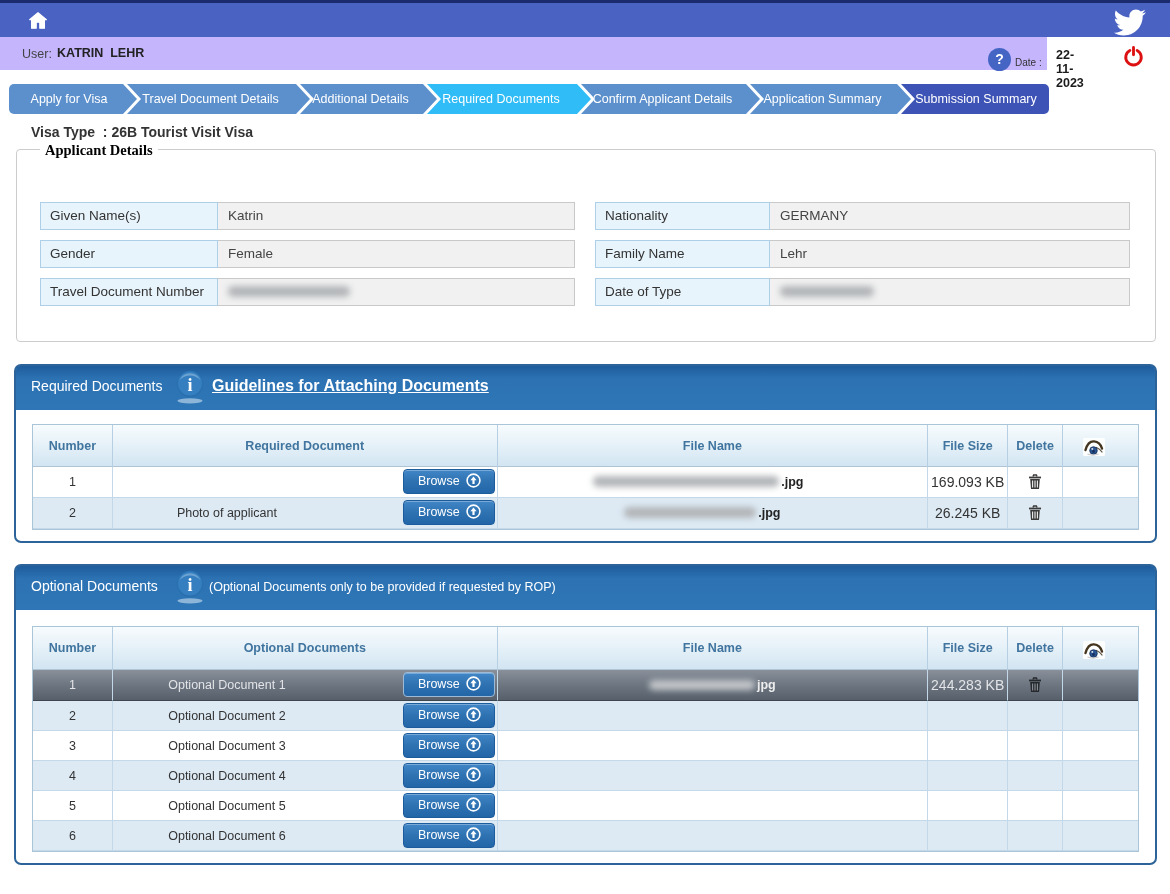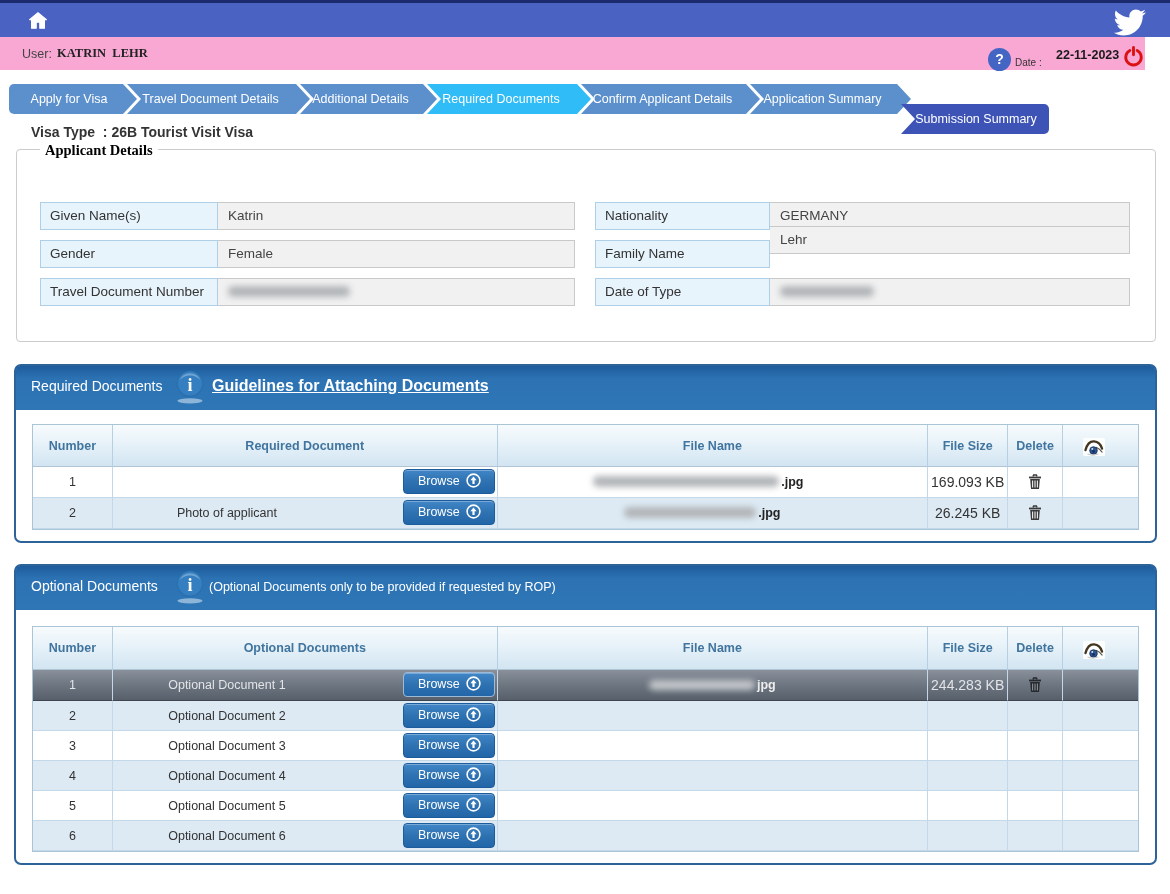--- a/index.html
+++ b/index.html
@@ -9,33 +9,33 @@
 
 
 #topline { left:0; top:0; width:1170px; height:3px; background:#1c2a6e; }
 #topnav { left:0; top:3px; width:1170px; height:34px; background:#4a63c3; }
 #topnav .menu { position:absolute; left:66px; top:0; height:34px; line-height:33px; color:#fff; font-size:13.5px; }
 #topnav .menu span.sep { margin:0 13px; }
 #homeico { position:absolute; left:29px; top:9px; }
 #twitter { position:absolute; left:1112px; top:6px; }
 
 
-#userbar { left:0; top:37px; width:1145px; height:33px; background:#f9a8d4; }
+#userbar { left:0; top:37px; width:1047px; height:33px; background:#c4b5fd; }
 #userbar .u1 { position:absolute; left:22px; top:10px; font-size:12.5px; color:#444; }
-#userbar .u2 { position:absolute; left:57px; top:9px; font-size:12.5px; color:#222; font-weight:bold;font-family:Liberation Serif, serif; }
+#userbar .u2 { position:absolute; left:57px; top:9px; font-size:12.5px; color:#222; font-weight:bold; }
 #helpico { position:absolute; left:988px; top:11px; width:23px; height:23px; border-radius:50%; background:#4565c5; color:#fff; font-size:14px; font-weight:bold; text-align:center; line-height:23px; }
 #datelbl { position:absolute; left:1015px; top:20px; font-size:10px; color:#333; }
 #dateval { position:absolute; left:1056px; top:11px; font-size:12.5px; color:#1a1a1a; font-weight:bold; }
 #powerico { position:absolute; left:1123px; top:9px; }
 
 
 .tab { position:absolute; top:84px; height:30px; color:#fff; font-size:12.5px; line-height:30px; text-align:center; background:#5c90cc; }
 .tab.mid { clip-path:polygon(0 0, calc(100% - 14px) 0, 100% 50%, calc(100% - 14px) 100%, 0 100%, 14px 50%); padding-right:16px; }
 .tab.first { border-radius:5px 0 0 5px; clip-path:polygon(0 0, calc(100% - 14px) 0, 100% 50%, calc(100% - 14px) 100%, 0 100%); padding-right:8px; }
-.tab.last { border-radius:0 5px 5px 0; clip-path:polygon(0 0, 100% 0, 100% 100%, 0 100%, 14px 50%); background:#3d53b6; padding-left:12px; padding-right:10px;margin-top:20px; }
+.tab.last { border-radius:0 5px 5px 0; clip-path:polygon(0 0, 100% 0, 100% 100%, 0 100%, 14px 50%); background:#3d53b6; padding-left:12px; padding-right:10px; }
 .tab.active { background:#30bcf6; }
 
 #visatype { left:31px; top:124px; font-size:14px; font-weight:bold; color:#333; }
 
 
 #fs { left:16px; top:149px; width:1140px; height:193px; border:1px solid #ccc; border-radius:4px; }
 #fslegend { left:40px; top:142px; background:#fff; padding:0 5px; font-family:"Liberation Serif", serif; font-weight:bold; font-size:14.5px; color:#000; }
 .fl { position:absolute; height:28px; background:#e8f4fc; border:1px solid #aecfe8; font-size:13.5px; color:#333; line-height:26px; padding-left:9px; }
 .fv { position:absolute; height:28px; background:#f1f1f1; border:1px solid #c9c9c9; border-left:none; font-size:13.5px; color:#444; line-height:26px; padding-left:10px; }
 
@@ -109,21 +109,21 @@
   <div class="abs" id="fslegend">Applicant Details</div>
 
   <div class="abs fl" style="left:40px; top:202px; width:178px;">Given Name(s)</div>
   <div class="abs fv" style="left:218px; top:202px; width:357px;">Katrin</div>
   <div class="abs fl" style="left:595px; top:202px; width:175px;">Nationality</div>
   <div class="abs fv" style="left:770px; top:202px; width:360px;">GERMANY</div>
 
   <div class="abs fl" style="left:40px; top:240px; width:178px;">Gender</div>
   <div class="abs fv" style="left:218px; top:240px; width:357px;">Female</div>
   <div class="abs fl" style="left:595px; top:240px; width:175px;">Family Name</div>
-  <div class="abs fv" style="left:770px; top:226px; width:360px;">Lehr</div>
+  <div class="abs fv" style="left:770px; top:240px; width:360px;">Lehr</div>
 
   <div class="abs fl" style="left:40px; top:278px; width:178px;">Travel Document Number</div>
   <div class="abs fv" style="left:218px; top:278px; width:357px;"><span class="bar" style="width:122px;"></span></div>
   <div class="abs fl" style="left:595px; top:278px; width:175px;">Date of Type</div>
   <div class="abs fv" style="left:770px; top:278px; width:360px;"><span class="bar" style="width:94px;"></span></div>
 
   <div class="abs panel" style="left:14px; top:364px; width:1143px; height:179px;">
     <div class="phead">
       <div class="ptitle">Required Documents</div>
       <div class="infoico" style="left:157px;">

